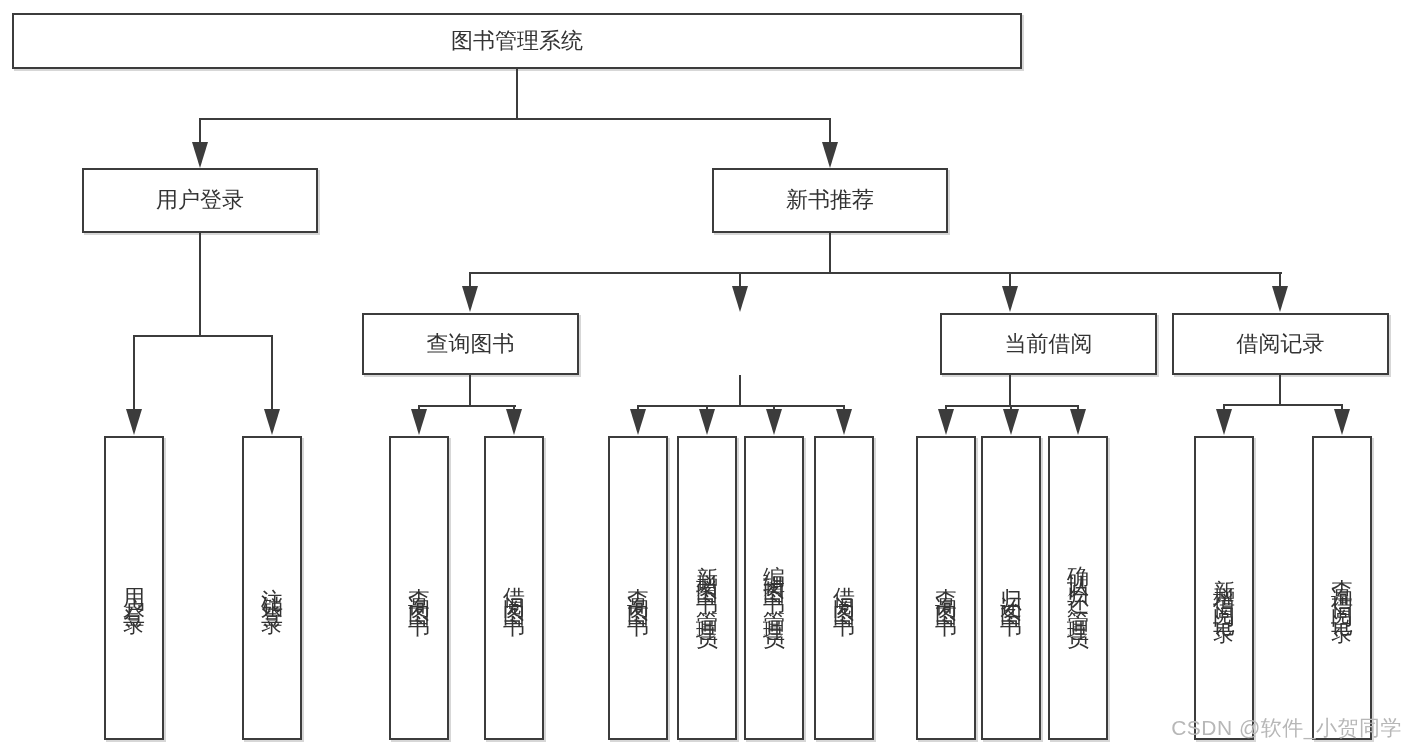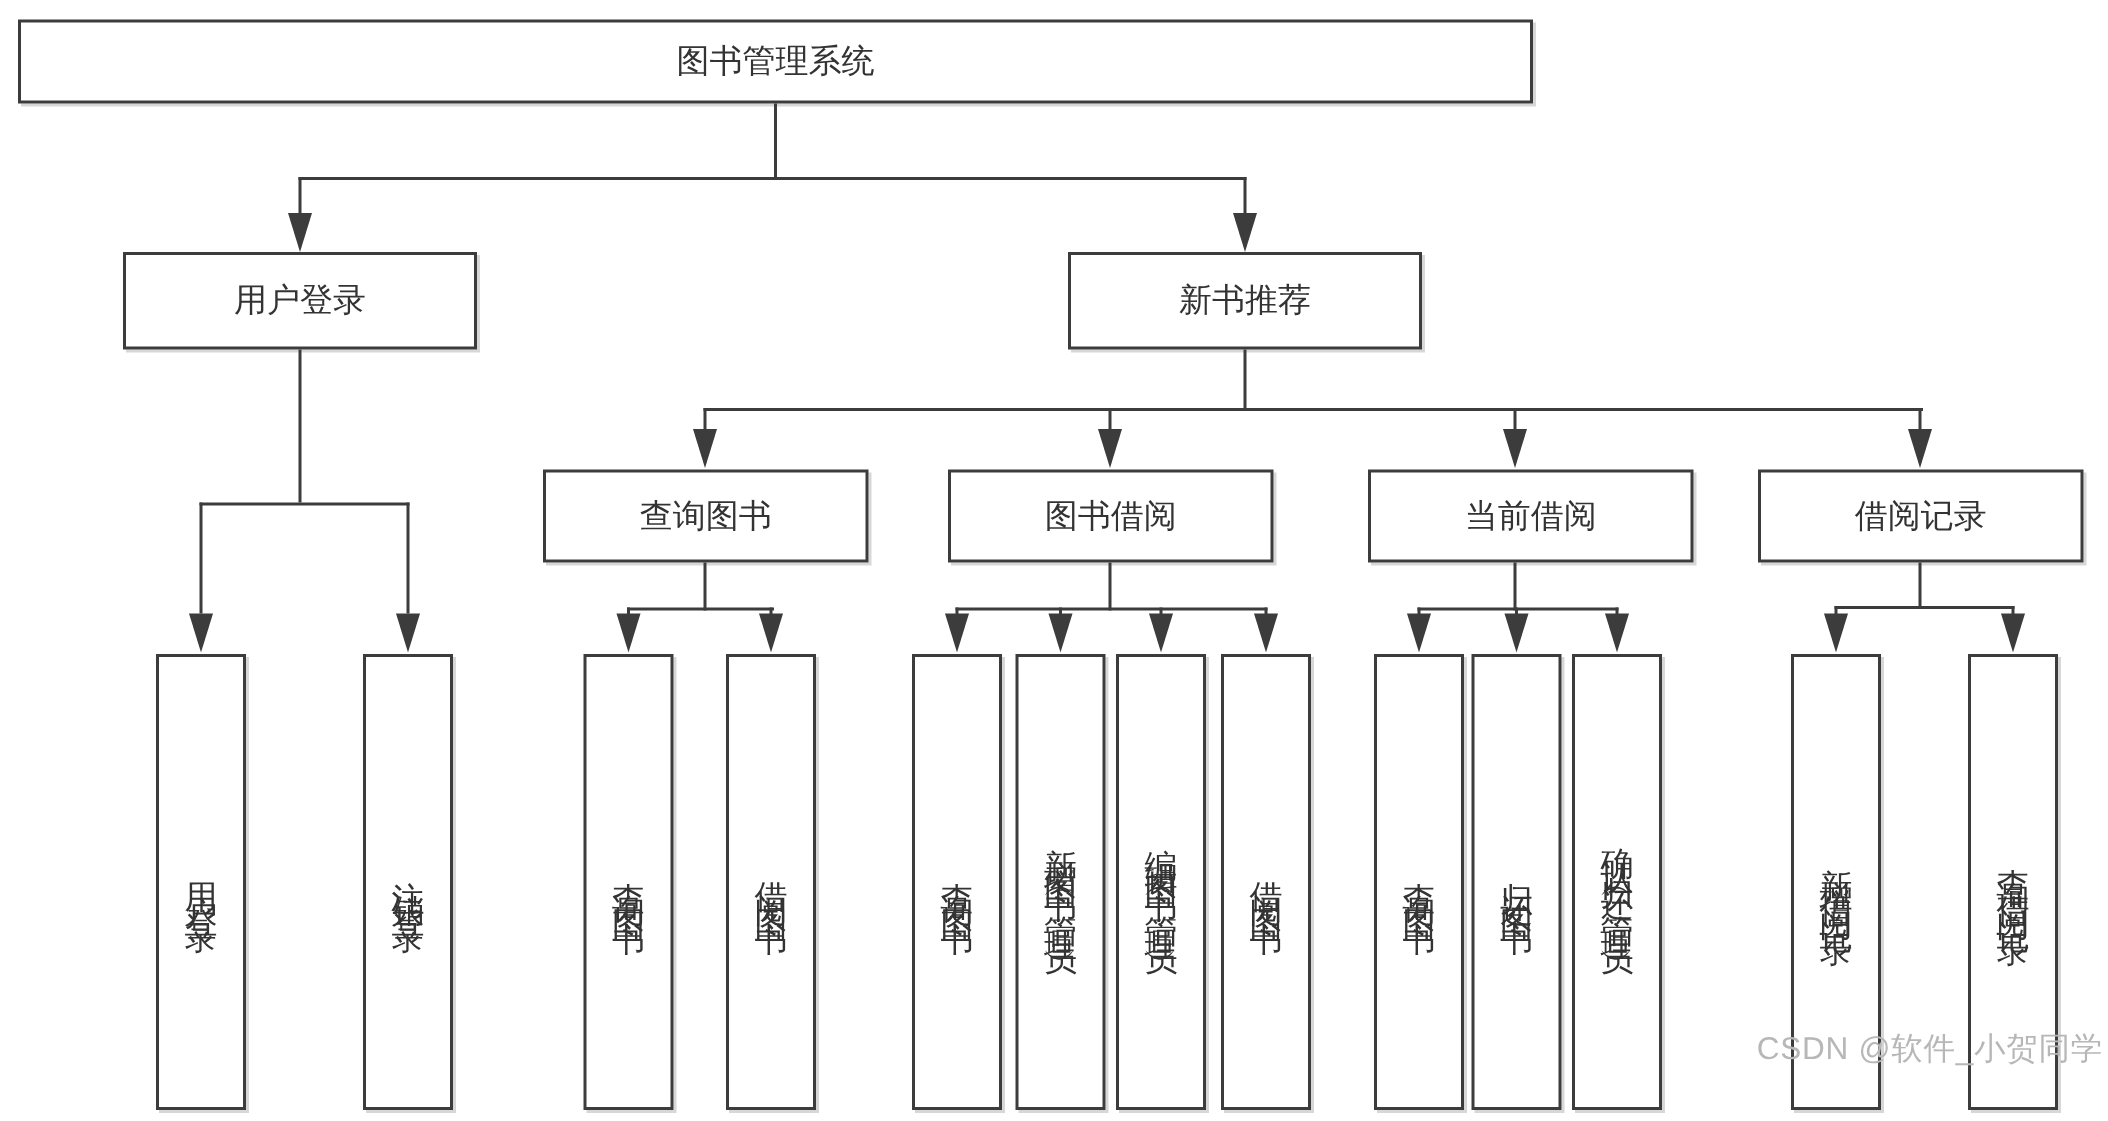--- a/index.html
+++ b/index.html
@@ -74,24 +74,21 @@
   <div class="ln" style="left:1009px;top:272px;width:2px;height:16px"></div>
   <div class="ln" style="left:1279px;top:272px;width:2px;height:16px"></div>
   <div class="ar" style="left:462px;top:286px"></div>
   <div class="ar" style="left:732px;top:286px"></div>
   <div class="ar" style="left:1002px;top:286px"></div>
   <div class="ar" style="left:1272px;top:286px"></div>
 
   <div class="box" style="left:362px;top:313px;width:217px;height:62px">
     <span>查询图书</span>
   </div>
-  <div class="box" style="left:632px;top:313px;width:217px;height:62px">
-    <span>图书借阅</span>
-  </div>
-  <div class="box" style="left:912px;top:313px;width:217px;height:62px">
+  <div class="box" style="left:940px;top:313px;width:217px;height:62px">
     <span>当前借阅</span>
   </div>
   <div class="box" style="left:1172px;top:313px;width:217px;height:62px">
     <span>借阅记录</span>
   </div>
 
   <div class="ln" style="left:469px;top:375px;width:2px;height:32px"></div>
   <div class="ln" style="left:418px;top:405px;width:98px;height:2px"></div>
   <div class="ln" style="left:418px;top:405px;width:2px;height:8px"></div>
   <div class="ln" style="left:513px;top:405px;width:2px;height:8px"></div>
@@ -162,15 +159,15 @@
     <span class="vtext">确认归还（管理员）</span>
   </div>
 
   <div class="box" style="left:1194px;top:436px;width:60px;height:304px">
     <span class="vtext">新增借阅记录</span>
   </div>
   <div class="box" style="left:1312px;top:436px;width:60px;height:304px">
     <span class="vtext">查询借阅记录</span>
   </div>
 
-  <div class="watermark" style="right:3px;top:685px">CSDN @软件_小贺同学</div>
+  <div class="watermark" style="right:3px;top:714px">CSDN @软件_小贺同学</div>
 
 </div>
 
 </body></html>

